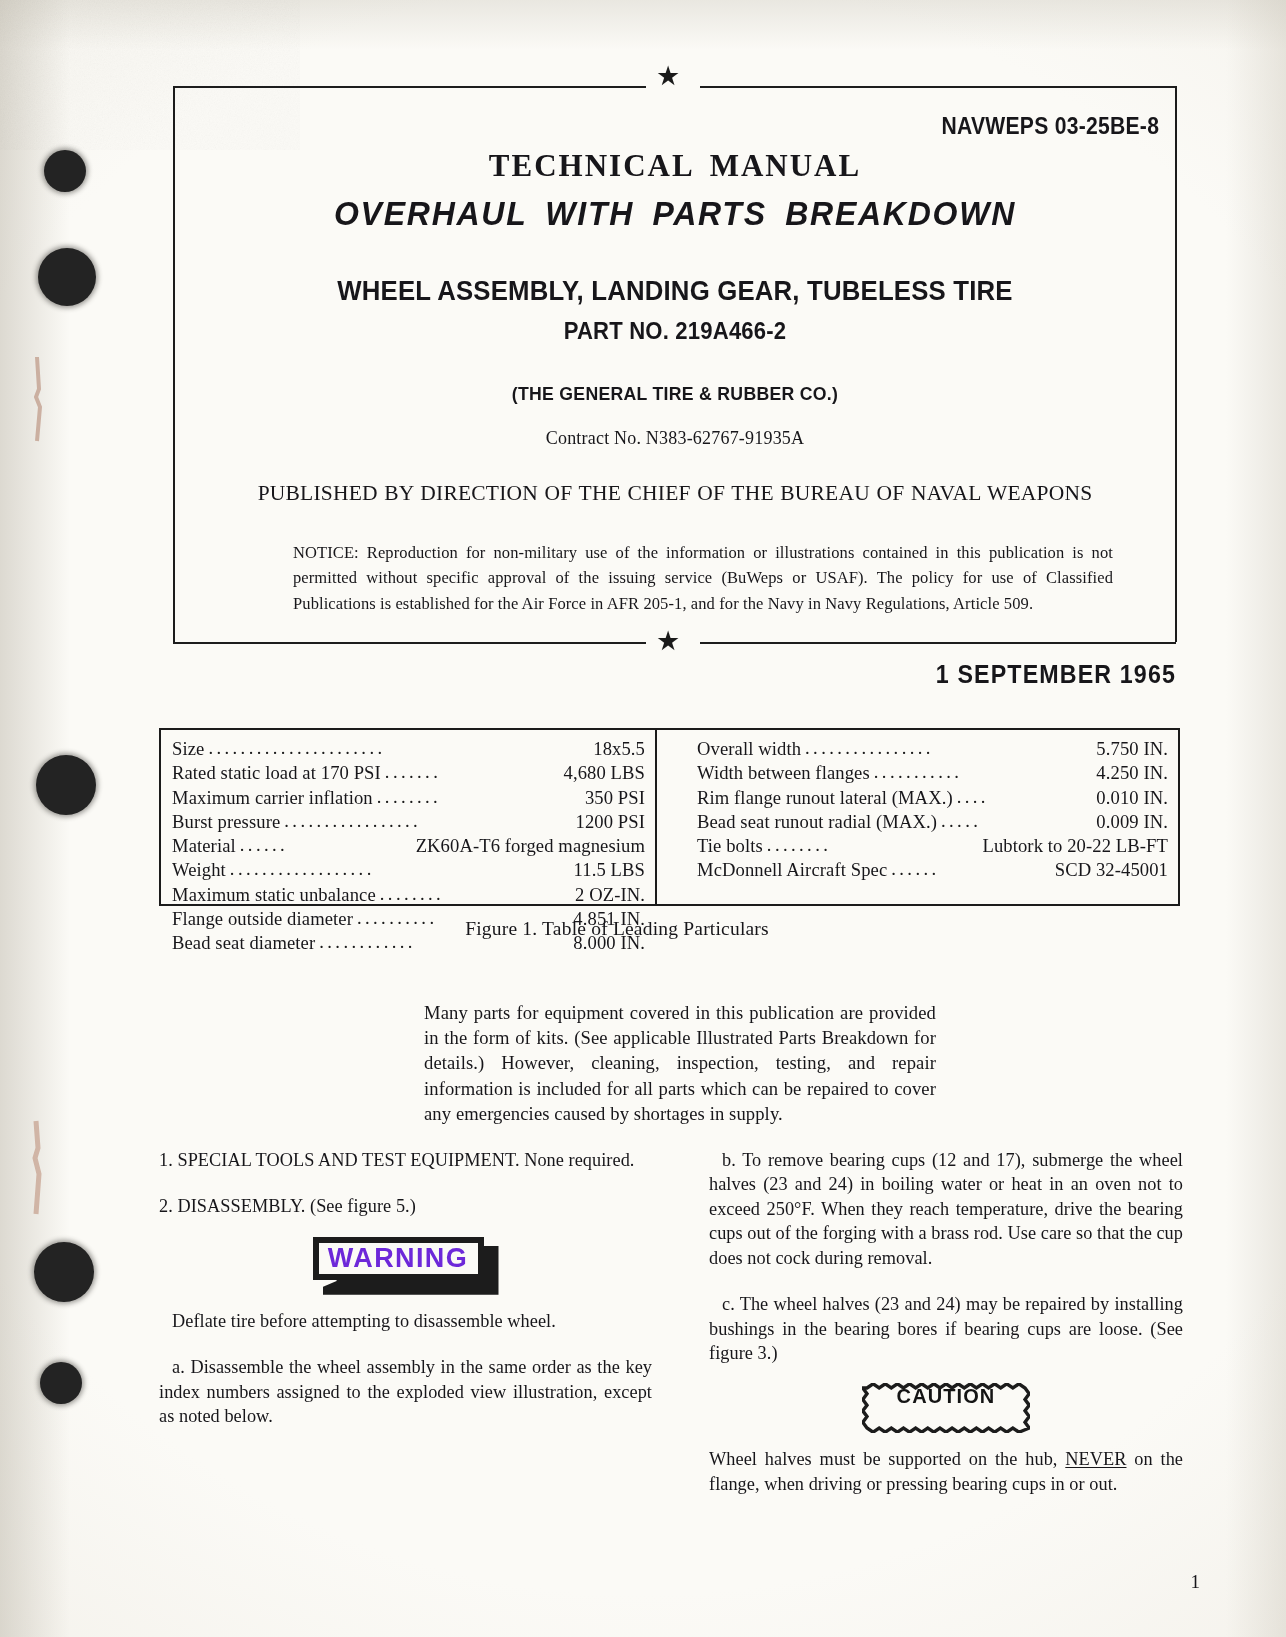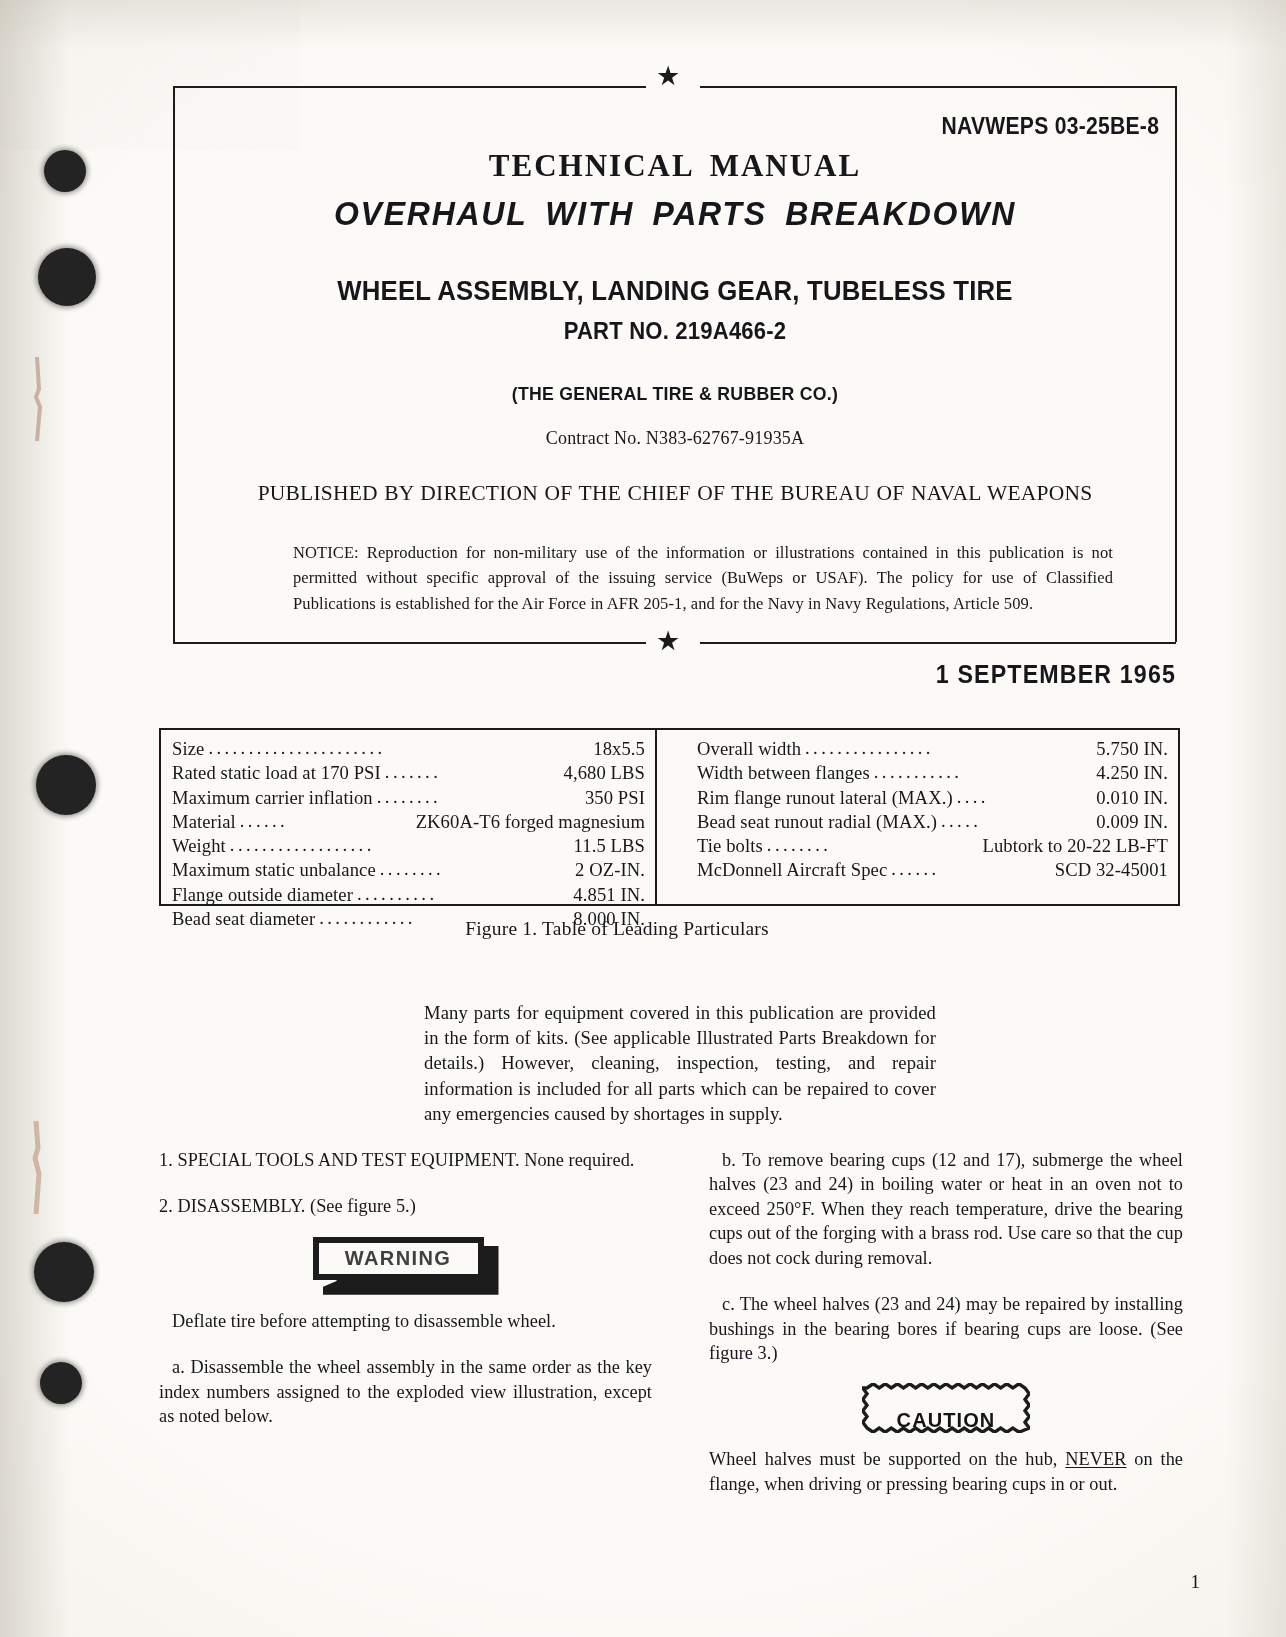--- a/index.html
+++ b/index.html
@@ -286,37 +286,37 @@
     left: 0; top: 0;
     width: 171px; height: 43px;
     border: 6px solid #1c1c1c;
     background: #fbfaf6;
     box-sizing: border-box;
     display: flex;
     align-items: center;
     justify-content: center;
     font-family: "Liberation Sans", "DejaVu Sans", sans-serif;
     font-weight: 700;
-    font-size: 20px;
+    font-size: 27px;
     letter-spacing: 1.4px;
-    color: #404040;
+    color: #6d28d9;
   }
 
   
   .caution-wrap {
     margin: 10px 0 14px 0;
     display: flex;
     justify-content: center;
   }
   .caution-plate {
     position: relative;
     width: 168px;
     height: 50px;
     display: flex;
-    align-items: flex-end;
+    align-items: flex-start;
     justify-content: center;
   }
   .caution-plate svg {
     position: absolute;
     left: 0; top: 0;
     width: 168px; height: 50px;
   }
   .caution-label {
     position: relative;
     font-family: "Liberation Sans", "DejaVu Sans", sans-serif;
@@ -398,20 +398,25 @@
           <span class="lp-label">Rated static load at 170 PSI</span>
           <span class="lp-dots">.......</span>
           <span class="lp-val">4,680 LBS</span>
         </div>
         <div class="lp-row">
           <span class="lp-label">Maximum carrier inflation</span>
           <span class="lp-dots">........</span>
           <span class="lp-val">350 PSI</span>
         </div>
         <div class="lp-row">
+          <span class="lp-label">Burst pressure</span>
+          <span class="lp-dots">.................</span>
+          <span class="lp-val">1200 PSI</span>
+        </div>
+        <div class="lp-row">
           <span class="lp-label">Material</span>
           <span class="lp-dots">......</span>
           <span class="lp-val">ZK60A-T6 forged magnesium</span>
         </div>
         <div class="lp-row">
           <span class="lp-label">Weight</span>
           <span class="lp-dots">..................</span>
           <span class="lp-val">11.5 LBS</span>
         </div>
         <div class="lp-row">

